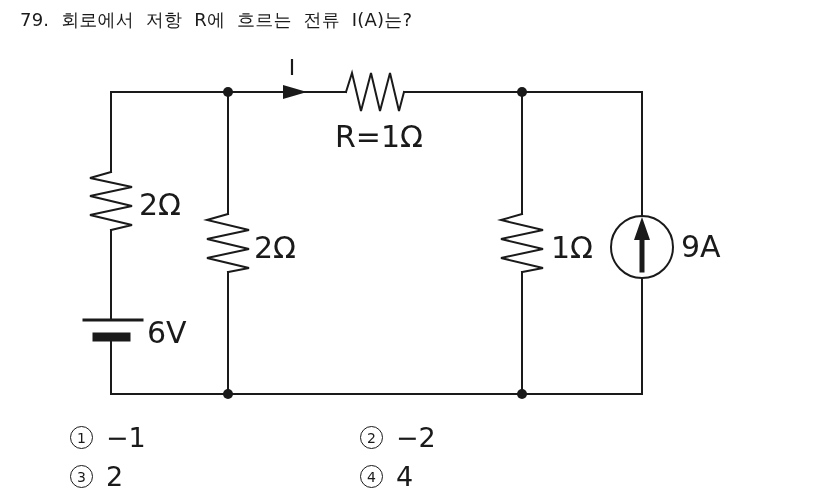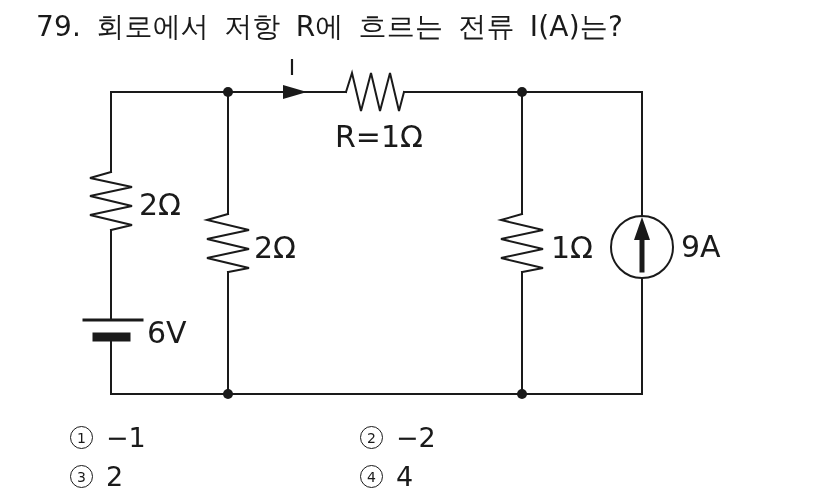--- a/index.html
+++ b/index.html
@@ -6,22 +6,22 @@
   body {
     width: 826px; height: 493px;
     background: #ffffff;
     position: relative;
     overflow: hidden;
     font-family: "DejaVu Sans", "Liberation Sans", sans-serif;
     color: #1a1a1a;
   }
   .title {
     position: absolute;
-    left: 36px; top: 8px;
-    font-size: 28px;
+    left: 20px; top: 8px;
+    font-size: 18px;
     letter-spacing: 0.2px;
     word-spacing: 6px;
     white-space: nowrap;
   }
   svg.circuit { position: absolute; left: 0; top: 0; }
   .lbl {
     font-size: 30px;
     fill: #1a1a1a;
     font-family: "DejaVu Sans", "Liberation Sans", sans-serif;
   }

